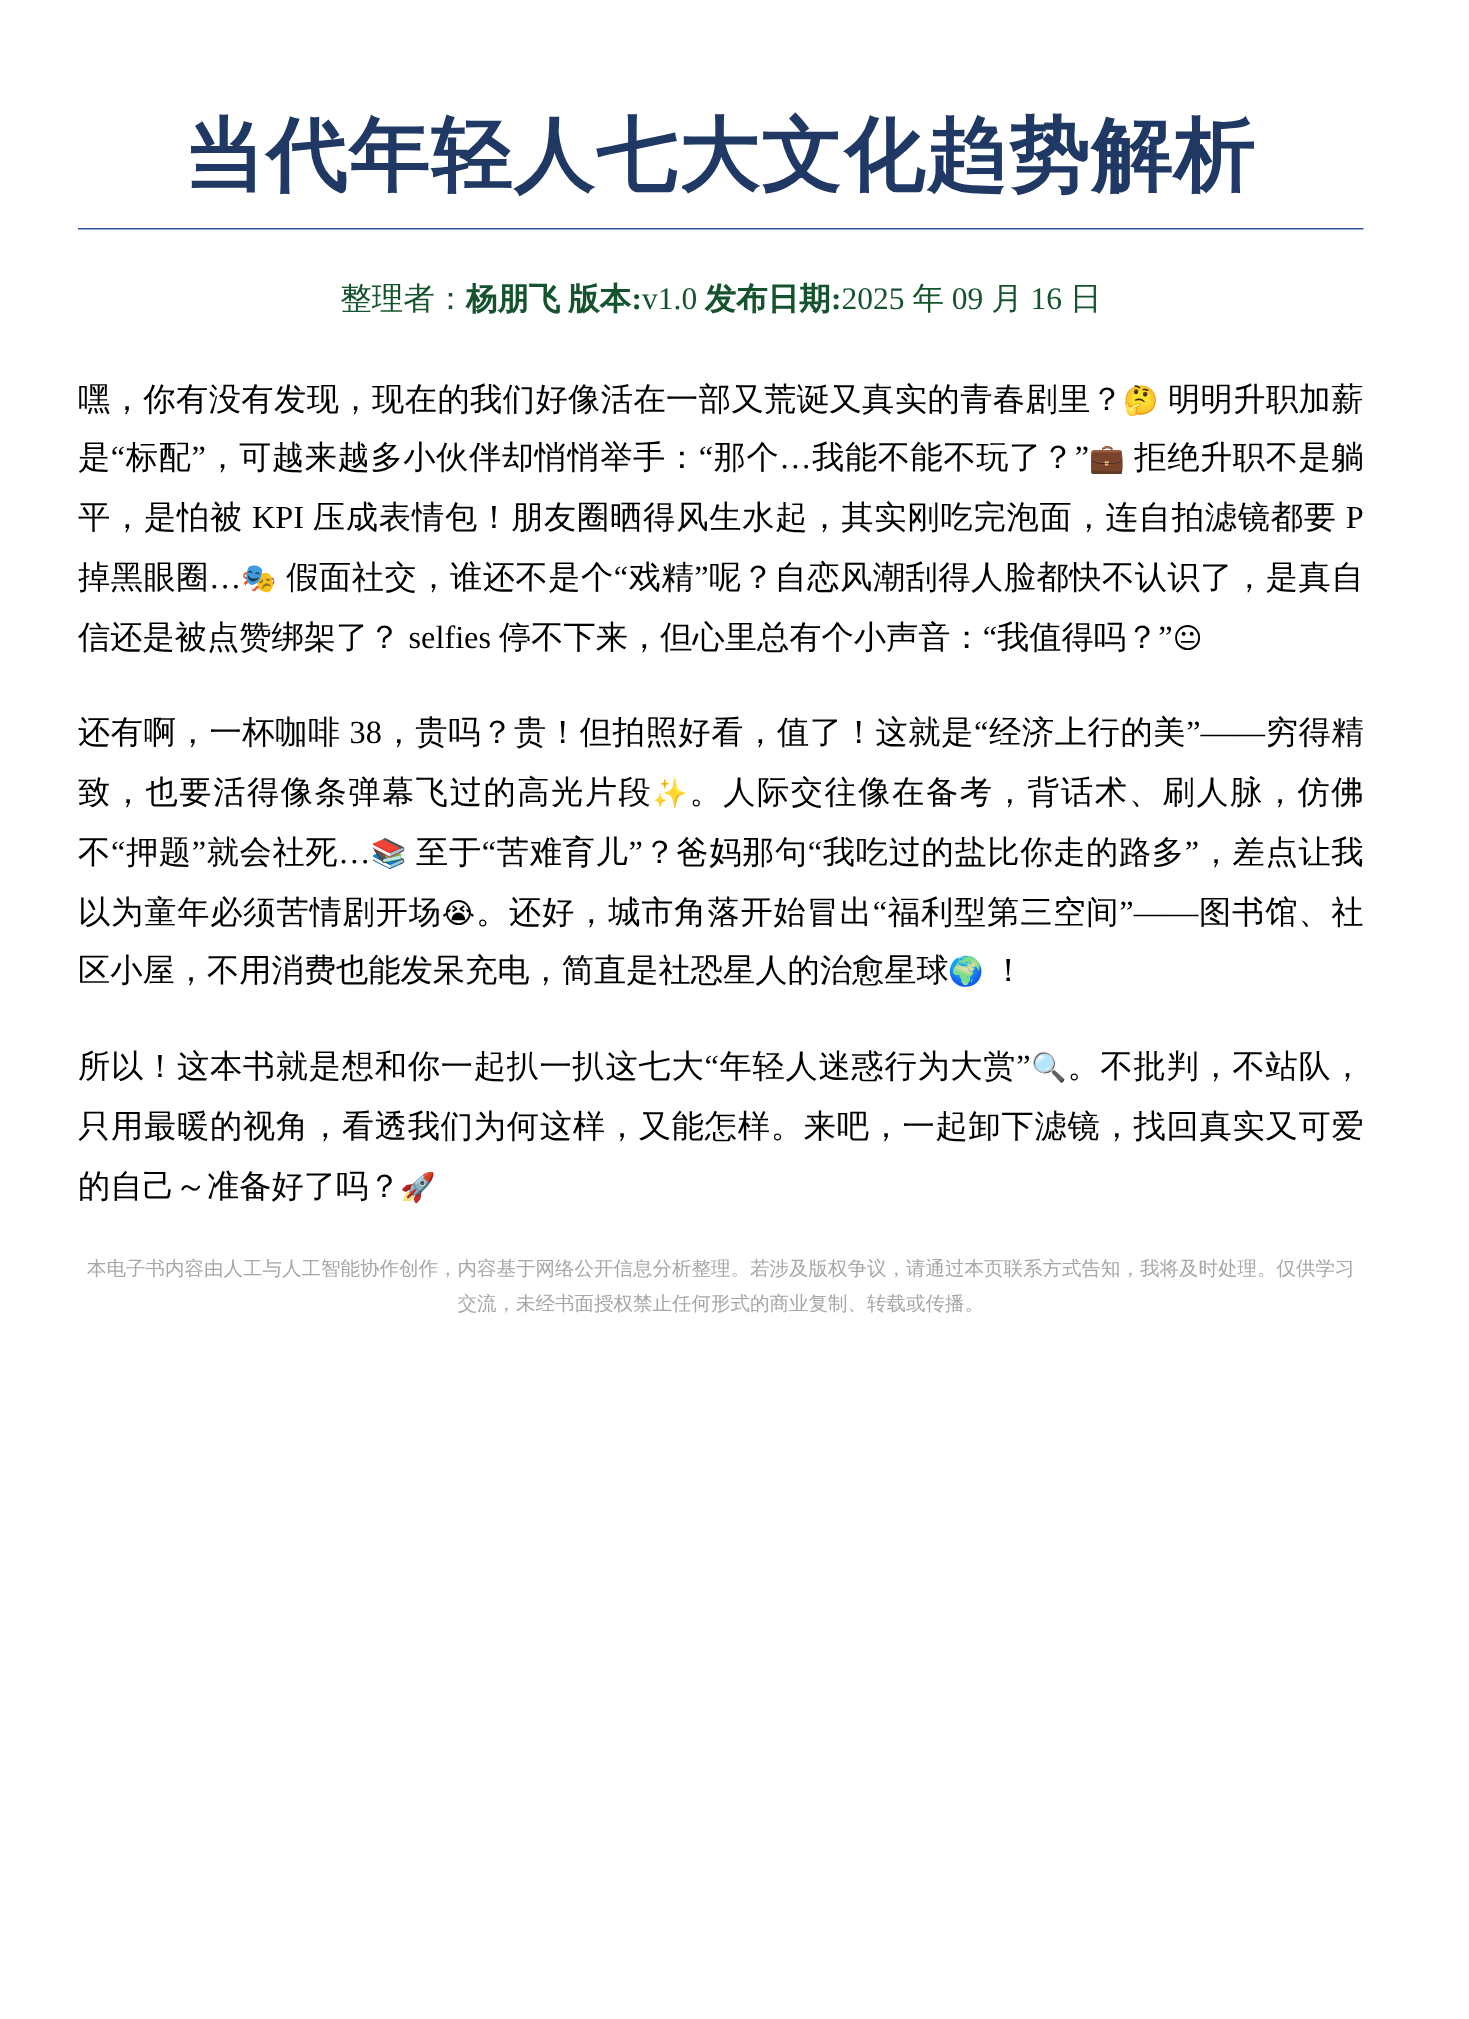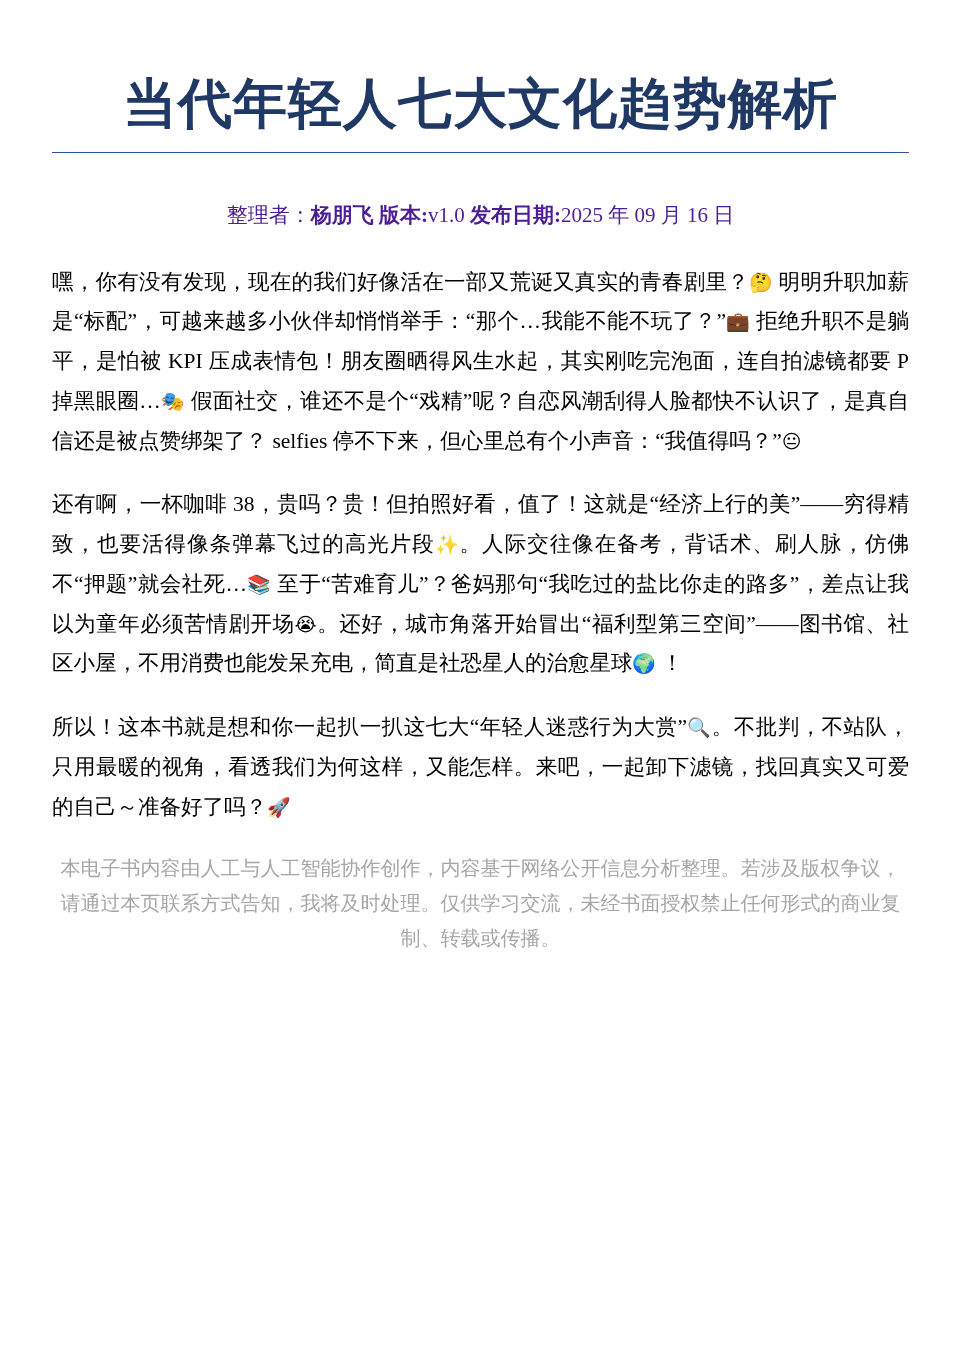--- a/index.html
+++ b/index.html
@@ -32,23 +32,23 @@
   }
   .title-rule {
     border: none;
     border-top: 1.5px solid #2e5496;
     margin: 14px 0 0 0;
     width: 100%;
   }
   .meta-line {
     text-align: center;
     font-size: 21px;
-    margin-top: 48px;
+    margin-top: 32px;
     margin-bottom: 34px;
-    color: #4c1d95;
+    color: #14532d;
   }
   .meta-line .bold {
     font-weight: bold;
   }
   .meta-seg {
     white-space: nowrap;
   }
   .body-par {
     font-size: 21.5px;
     line-height: 1.85;
@@ -58,21 +58,21 @@
   }
   .b {
     font-weight: normal;
   }
   .emoji {
     font-family: "DejaVu Sans", sans-serif;
     font-size: 19px;
   }
   .footer-note {
     margin-top: 12px;
-    font-size: 20px;
+    font-size: 13px;
     line-height: 1.75;
     color: #a6a6a6;
     text-align: center;
   }
 </style>
 </head>
 <body>
 
 <div class="page">
 

